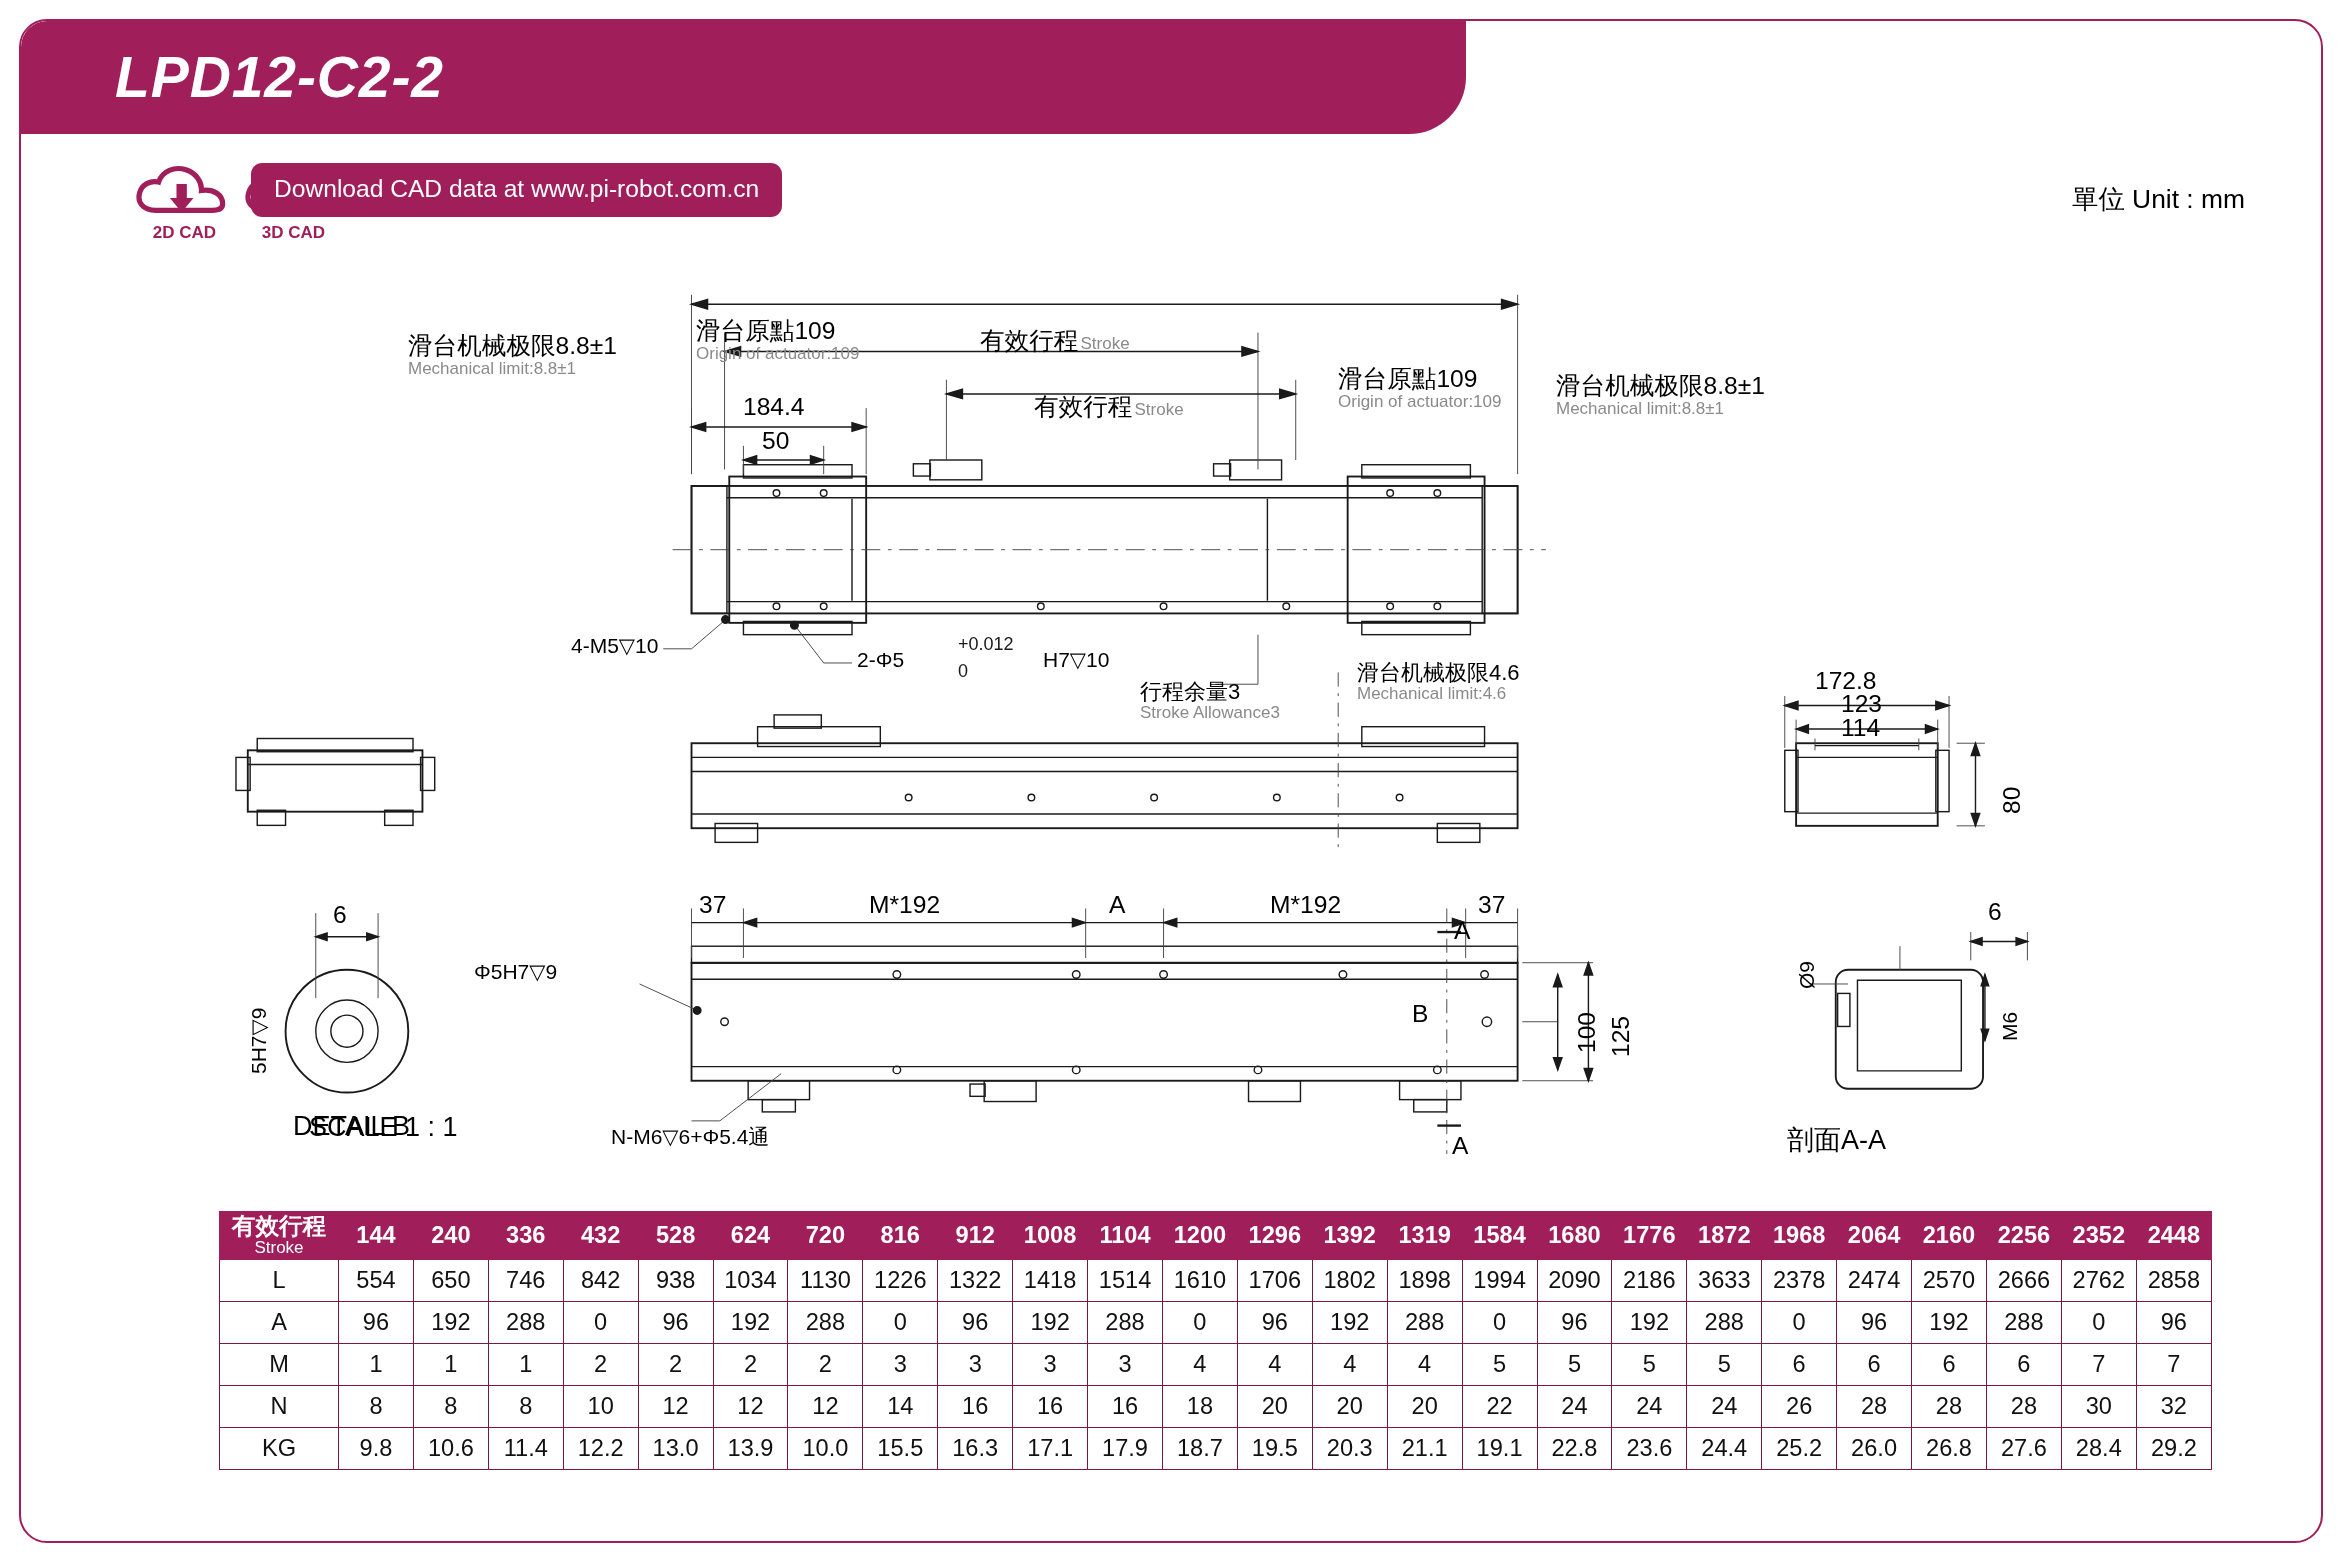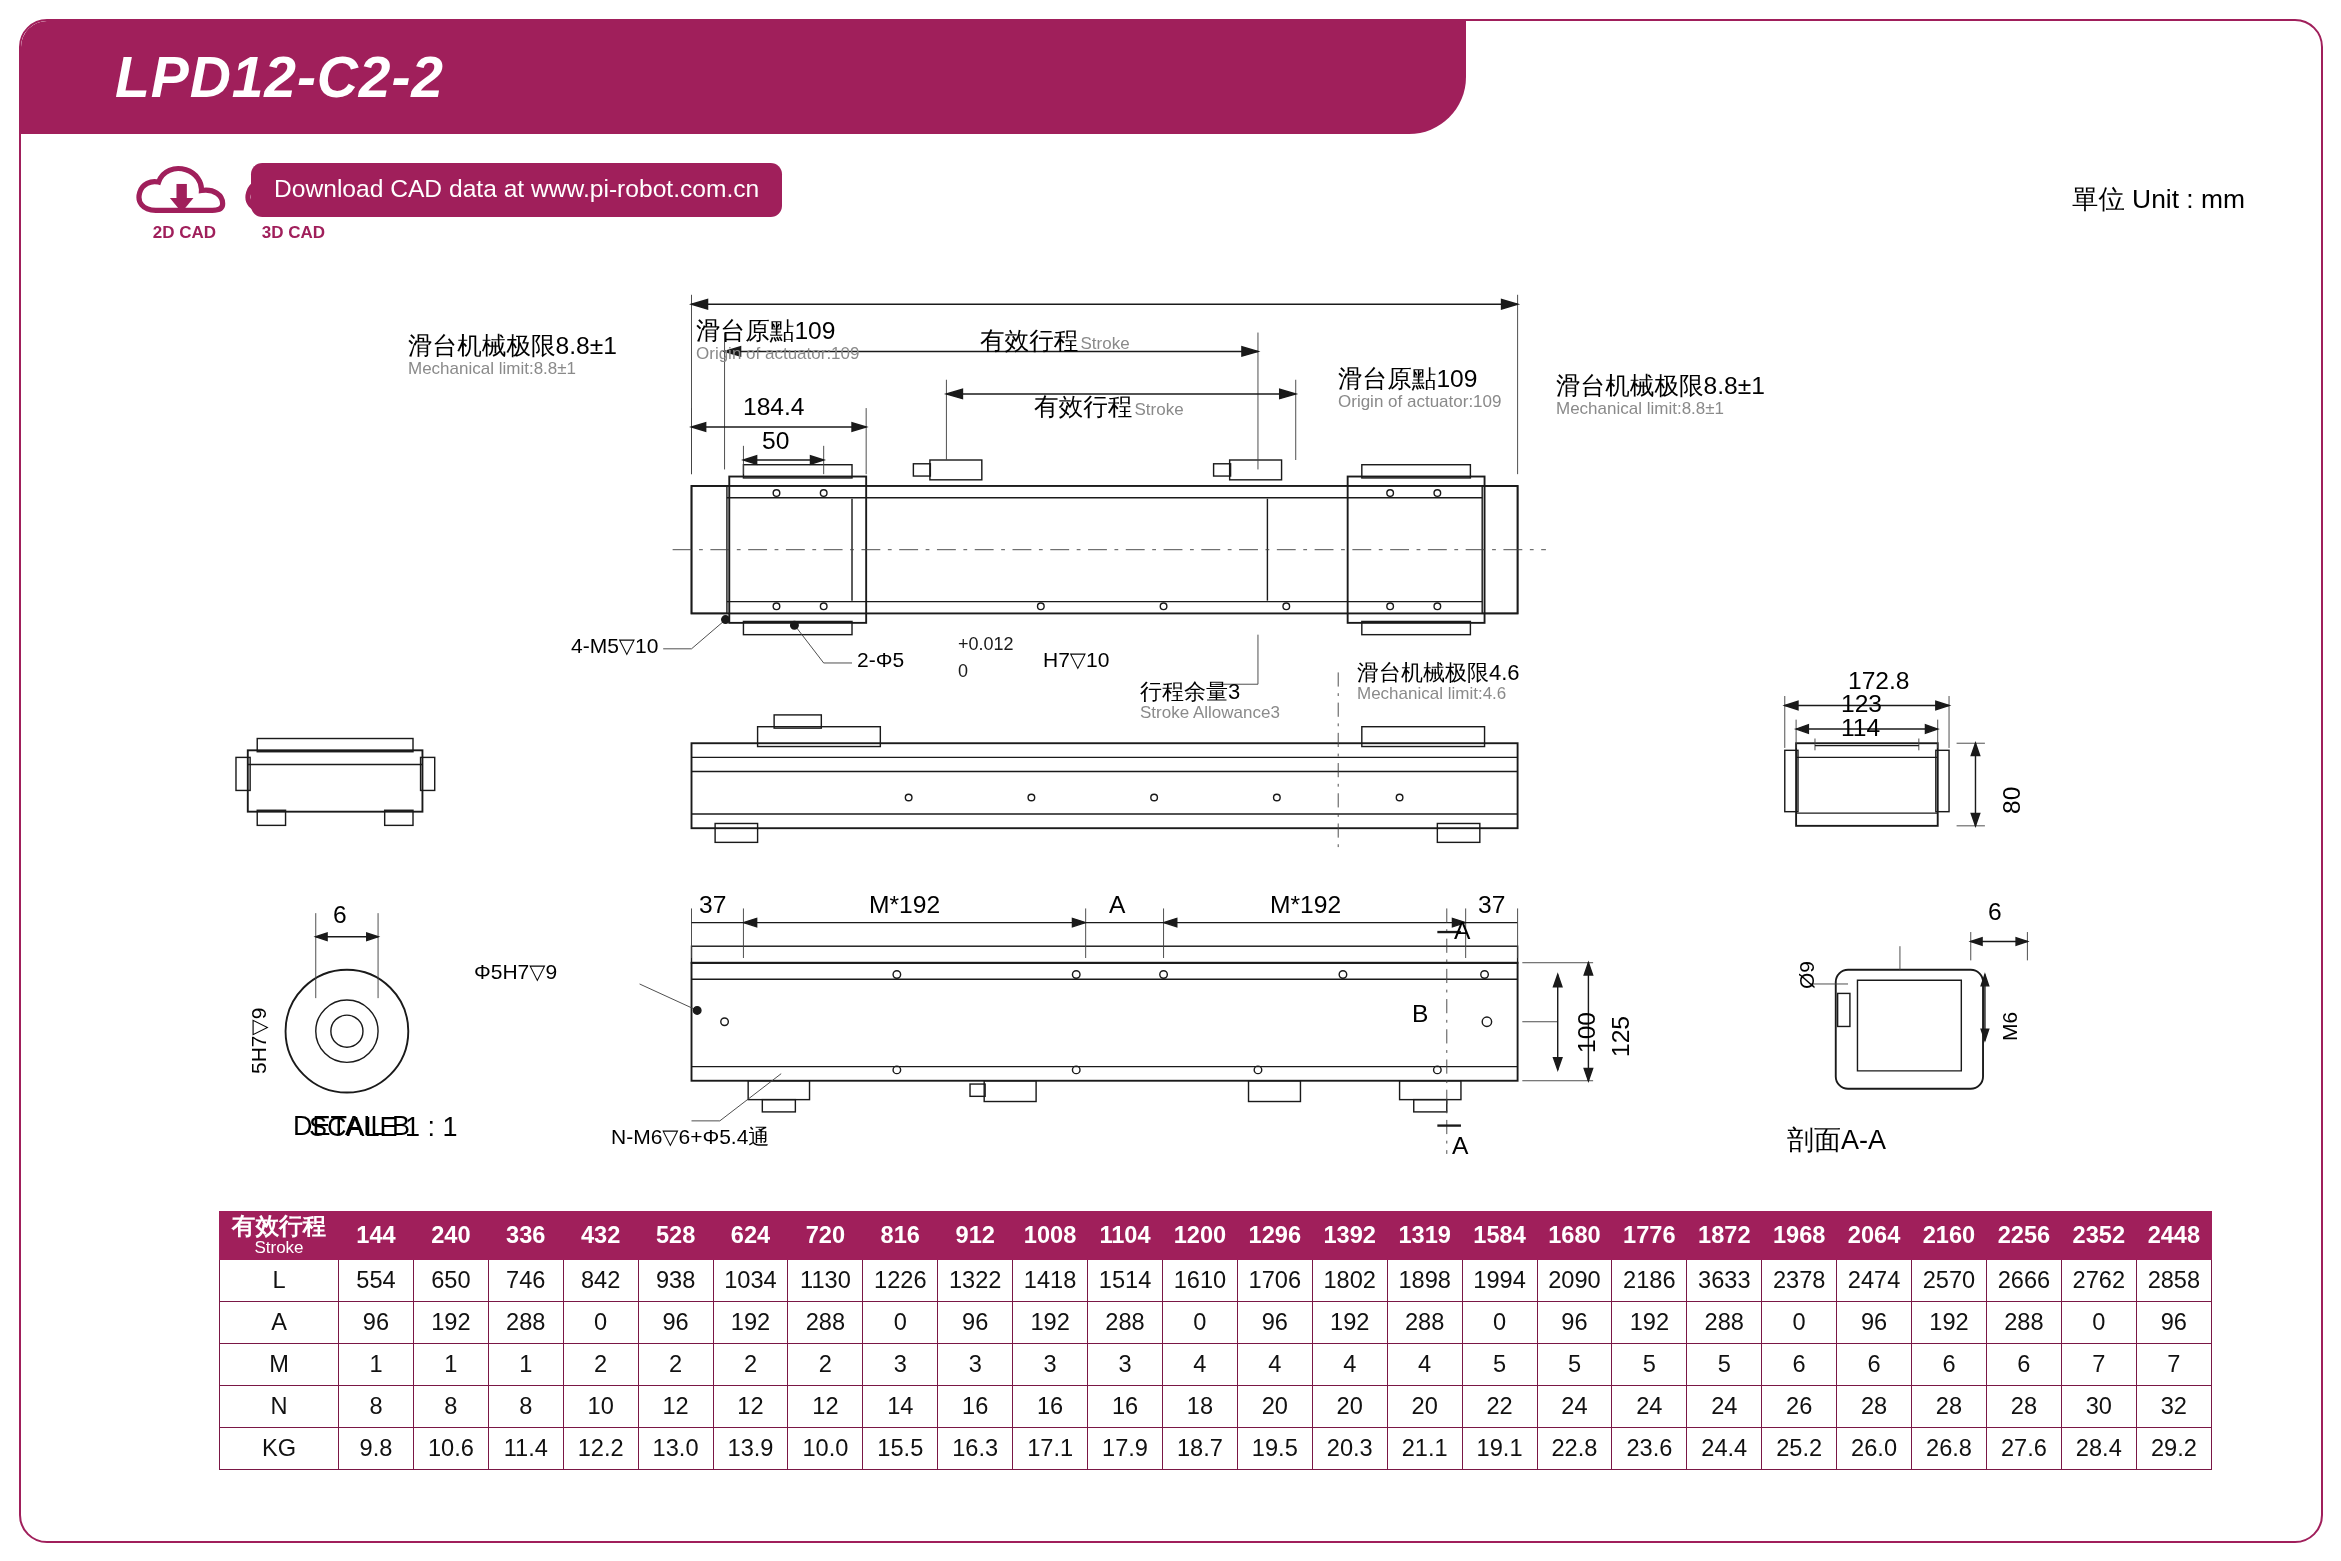--- a/index.html
+++ b/index.html
@@ -415,21 +415,21 @@
 
     <div class="lbl" style="left:1119px; top:659px;">
       <span class="cn-sm">行程余量3</span><br>
       <span class="en">Stroke Allowance3</span>
     </div>
     <div class="lbl" style="left:1336px; top:640px;">
       <span class="cn-sm">滑台机械极限4.6</span><br>
       <span class="en">Mechanical limit:4.6</span>
     </div>
 
-    <div class="lbl dim" style="left:1794px; top:647px;margin-left:33px;">172.8</div>
+    <div class="lbl dim" style="left:1794px; top:647px;">172.8</div>
     <div class="lbl dim" style="left:1820px; top:670px;">123</div>
     <div class="lbl dim" style="left:1820px; top:694px;">114</div>
     <div class="lbl dim vert" style="left:1978px; top:793px;">80</div>
 
     <div class="lbl dim" style="left:312px; top:881px;">6</div>
     <div class="lbl dim-sm vert" style="left:227px; top:1053px;">5H7▽9</div>
     <div class="lbl ttl" style="left:272px; top:1091px;">DETAIL B</div>
     <div class="lbl ttl" style="left:257px; top:1092px;margin-left:31px;">SCALE 1 : 1</div>
     <div class="lbl dim-sm" style="left:453px; top:940px;">Φ5H7▽9</div>
 

